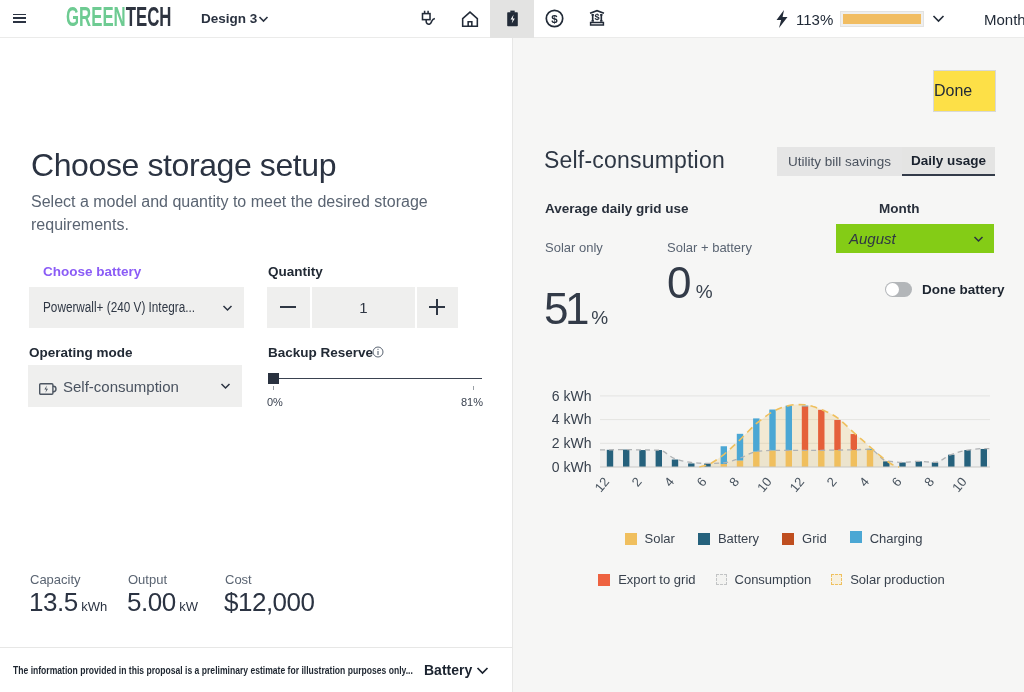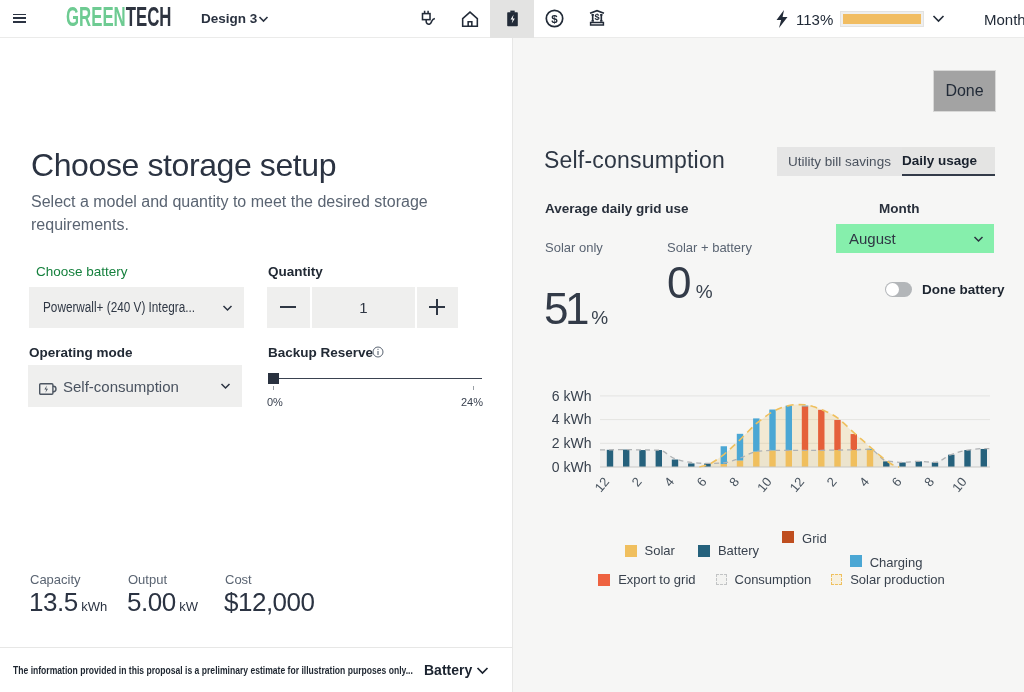--- a/index.html
+++ b/index.html
@@ -73,21 +73,21 @@
   </div>
   <svg class="ic abs" style="left:932px; top:14px;" width="13" height="9" viewBox="0 0 13 9">
       <path d="M1.5 2 L6.5 7 L11.5 2" fill="none" stroke="#222b38" stroke-width="1.6"></path>
     </svg>
   <div class="abs" style="left:984px; top:11px; font-size:15px; color:#222b38;">Month</div>
 </div>
 
 <div class="abs" style="left:31px; top:147px; font-size:32px; color:#2b3342; letter-spacing:-0.4px;">Choose storage setup</div>
 <div class="abs" style="left:31px; top:190px; font-size:16px; line-height:23px; color:#5a6472;">Select a model and quantity to meet the desired storage<br>requirements.</div>
 
-<div class="abs" style="left:36px; top:264px; font-size:13.5px; font-weight:normal; color:#15803d;">Choose battery</div>
+<div class="abs" style="left:43px; top:264px; font-size:13.5px; font-weight:bold; color:#8b5cf6;">Choose battery</div>
 <div class="abs" style="left:29px; top:287px; width:215px; height:41px; background:#efefee;">
   <div class="abs" style="left:14px; top:12px; font-size:14px; color:#2f3744; white-space:nowrap; transform:scaleX(0.84); transform-origin:left top;">Powerwall+ (240 V) Integra...</div>
   <svg class="ic abs" style="left:193px; top:17px;" width="11" height="8" viewBox="0 0 11 8">
       <path d="M1.5 2 L5.5 6 L9.5 2" fill="none" stroke="#2a3240" stroke-width="1.5"></path>
     </svg>
 </div>
 
 <div class="abs" style="left:268px; top:264px; font-size:13.5px; font-weight:bold; color:#222a35;">Quantity</div>
 <div class="abs" style="left:267px; top:287px; width:43px; height:41px; background:#efefee;">
   <div class="abs" style="left:13px; top:18.5px; width:16px; height:2px; background:#2f3744;"></div>
@@ -115,48 +115,48 @@
 <svg class="ic abs" style="left:372px; top:346px;" width="12" height="12" viewBox="0 0 12 12">
     <circle cx="6" cy="6" r="5" fill="none" stroke="#5a6472" stroke-width="1"></circle>
     <rect x="5.45" y="5" width="1.1" height="4" fill="#5a6472"></rect>
     <rect x="5.45" y="2.8" width="1.1" height="1.1" fill="#5a6472"></rect>
   </svg>
 <div class="abs" style="left:268px; top:377.5px; width:214px; height:1.5px; background:#3a4250;"></div>
 <div class="abs" style="left:268px; top:372.5px; width:11px; height:11px; background:#2a3240;"></div>
 <div class="abs" style="left:272.5px; top:386px; width:1px; height:4px; background:#9aa0a6;"></div>
 <div class="abs" style="left:472.5px; top:386px; width:1px; height:4px; background:#9aa0a6;"></div>
 <div class="abs" style="left:267px; top:396px; font-size:11px; color:#3a4250;">0%</div>
-<div class="abs" style="left:459px; top:396px; width:24px; text-align:right; font-size:11px; color:#3a4250;">24%</div>
+<div class="abs" style="left:459px; top:396px; width:24px; text-align:right; font-size:11px; color:#3a4250;">81%</div>
 
 <div class="abs" style="left:30px; top:572px; font-size:13px; color:#5a6472;">Capacity</div>
 <div class="abs" style="left:29px; top:587px; font-size:26px; color:#2b3342; letter-spacing:-0.5px;">13.5<span style="font-size:13px; letter-spacing:0;"> kWh</span></div>
 <div class="abs" style="left:128px; top:572px; font-size:13px; color:#5a6472;">Output</div>
 <div class="abs" style="left:127px; top:587px; font-size:26px; color:#2b3342; letter-spacing:-0.5px;">5.00<span style="font-size:13px; letter-spacing:0;"> kW</span></div>
 <div class="abs" style="left:225px; top:572px; font-size:13px; color:#5a6472;">Cost</div>
 <div class="abs" style="left:224px; top:587px; font-size:26px; color:#2b3342; letter-spacing:-0.5px;">$12,000</div>
 
 <div class="abs" style="left:0; top:647px; width:512px; height:45px; background:#fff; border-top:1px solid #e7e7e6;">
   <div class="abs" style="left:13px; top:16px; font-size:11px; font-weight:bold; color:#1e2630; white-space:nowrap; transform:scaleX(0.78); transform-origin:left center;">The information provided in this proposal is a preliminary estimate for illustration purposes only...</div>
   <div class="abs" style="left:424px; top:13.5px; font-size:14px; font-weight:bold; color:#1a222e;">Battery</div>
   <svg class="ic abs" style="left:476px; top:18px;" width="13" height="9" viewBox="0 0 13 9">
       <path d="M1.5 2 L6.5 7 L11.5 2" fill="none" stroke="#1a222e" stroke-width="1.7"></path>
     </svg>
 </div>
 
-<div class="abs" style="left:933px; top:70px; width:63px; height:42px; background:#a3a3a3; border:1px solid #d8d8d7; font-size:16px; color:#222b38; text-align:center; line-height:40px;">Done</div>
+<div class="abs" style="left:933px; top:70px; width:63px; height:42px; background:#fde047; border:1px solid #d8d8d7; font-size:16px; color:#222b38; line-height:40px;">Done</div>
 
 <div class="abs" style="left:544px; top:147px; font-size:23px; color:#2e3744; letter-spacing:0.2px;">Self-consumption</div>
 
 <div class="abs" style="left:777px; top:147px; width:125px; height:29px; background:#e5e5e5; font-size:13.5px; color:#4a525e; text-align:center; line-height:29px;">Utility bill savings</div>
-<div class="abs" style="left:902px; top:147px; width:93px; height:29px; background:#e4e4e3; border-bottom:2px solid #333b49; font-size:13.5px; font-weight:bold; color:#1a222e; text-align:left; line-height:27px;">Daily usage</div>
+<div class="abs" style="left:902px; top:147px; width:93px; height:29px; background:#e4e4e3; border-bottom:2px solid #333b49; font-size:13.5px; font-weight:bold; color:#1a222e; text-align:center; line-height:27px;">Daily usage</div>
 
 <div class="abs" style="left:545px; top:201px; font-size:13.5px; font-weight:bold; color:#29303c;">Average daily grid use</div>
 <div class="abs" style="left:837px; top:201px; font-size:13.5px; font-weight:bold; color:#29303c;margin-left:42px;">Month</div>
 
-<div class="abs" style="left:836px; top:224px; width:158px; height:29px; background:#86efac;">
+<div class="abs" style="left:836px; top:224px; width:158px; height:29px; background:#84cc16;font-style:italic;">
   <div class="abs" style="left:13px; top:6px; font-size:15px; color:#2f3744;">August</div>
   <svg class="ic abs" style="left:137px; top:11px;" width="11" height="8" viewBox="0 0 11 8">
       <path d="M1.5 2 L5.5 6 L9.5 2" fill="none" stroke="#2a3240" stroke-width="1.5"></path>
     </svg>
 </div>
 
 <div class="abs" style="left:545px; top:240px; font-size:13px; color:#5a6472;">Solar only</div>
 <div class="abs" style="left:667px; top:240px; font-size:13px; color:#5a6472;">Solar + battery</div>
 <div class="abs" style="left:544px; top:258px; font-size:44px; color:#333b48; letter-spacing:-3.5px;margin-top:26px;">51<span style="font-size:19px; letter-spacing:0; color:#39424e;"> %</span></div>
 <div class="abs" style="left:667px; top:258px; font-size:44px; color:#333b48; letter-spacing:-1px;">0<span style="font-size:19px; letter-spacing:0; color:#39424e;"> %</span></div>
@@ -224,20 +224,20 @@
       <text x="325.5" y="102" text-anchor="end" font-size="13" fill="#4a5560" transform="rotate(-50 325.5 102)">2</text>
       <text x="358.0" y="102" text-anchor="end" font-size="13" fill="#4a5560" transform="rotate(-50 358.0 102)">4</text>
       <text x="390.5" y="102" text-anchor="end" font-size="13" fill="#4a5560" transform="rotate(-50 390.5 102)">6</text>
       <text x="423.0" y="102" text-anchor="end" font-size="13" fill="#4a5560" transform="rotate(-50 423.0 102)">8</text>
       <text x="455.5" y="102" text-anchor="end" font-size="13" fill="#4a5560" transform="rotate(-50 455.5 102)">10</text>
     </svg></div>
 
 <div class="abs" style="left:512px; top:531px; width:512px; padding-left:11px; display:flex; justify-content:center; gap:23px; font-size:13px; color:#39424e;">
   <span style="display:flex; align-items:center;"><span style="width:12px;height:12px;background:#f0bf5e;display:inline-block;margin-right:8px;"></span>Solar</span>
   <span style="display:flex; align-items:center;"><span style="width:12px;height:12px;background:#25617c;display:inline-block;margin-right:8px;"></span>Battery</span>
-  <span style="display:flex; "><span style="width:12px;height:12px;background:#bf4e1f;display:inline-block;margin-right:8px;"></span>Grid</span>
-  <span style="display:flex; margin-top:24px;"><span style="width:12px;height:12px;background:#4ba7d4;display:inline-block;margin-right:8px;"></span>Charging</span>
+  <span style="display:flex; align-items:center;"><span style="width:12px;height:12px;background:#bf4e1f;display:inline-block;margin-right:8px;"></span>Grid</span>
+  <span style="display:flex; "><span style="width:12px;height:12px;background:#4ba7d4;display:inline-block;margin-right:8px;"></span>Charging</span>
 </div>
 <div class="abs" style="left:512px; top:572px; width:512px; padding-left:7px; display:flex; justify-content:center; gap:20px; font-size:13px; color:#39424e;">
   <span style="display:flex; align-items:center;"><span style="width:12px;height:12px;background:#ee6240;display:inline-block;margin-right:8px;"></span>Export to grid</span>
   <span style="display:flex; align-items:center;"><span style="width:11px;height:11px;background:#f3f3f1;border:1.4px dashed #c2c4c5;display:inline-block;margin-right:8px;"></span>Consumption</span>
   <span style="display:flex; align-items:center;"><span style="width:11px;height:11px;background:#f7f0df;border:1.4px dashed #efc05e;display:inline-block;margin-right:8px;"></span>Solar production</span>
 </div>
 
 </body></html>

